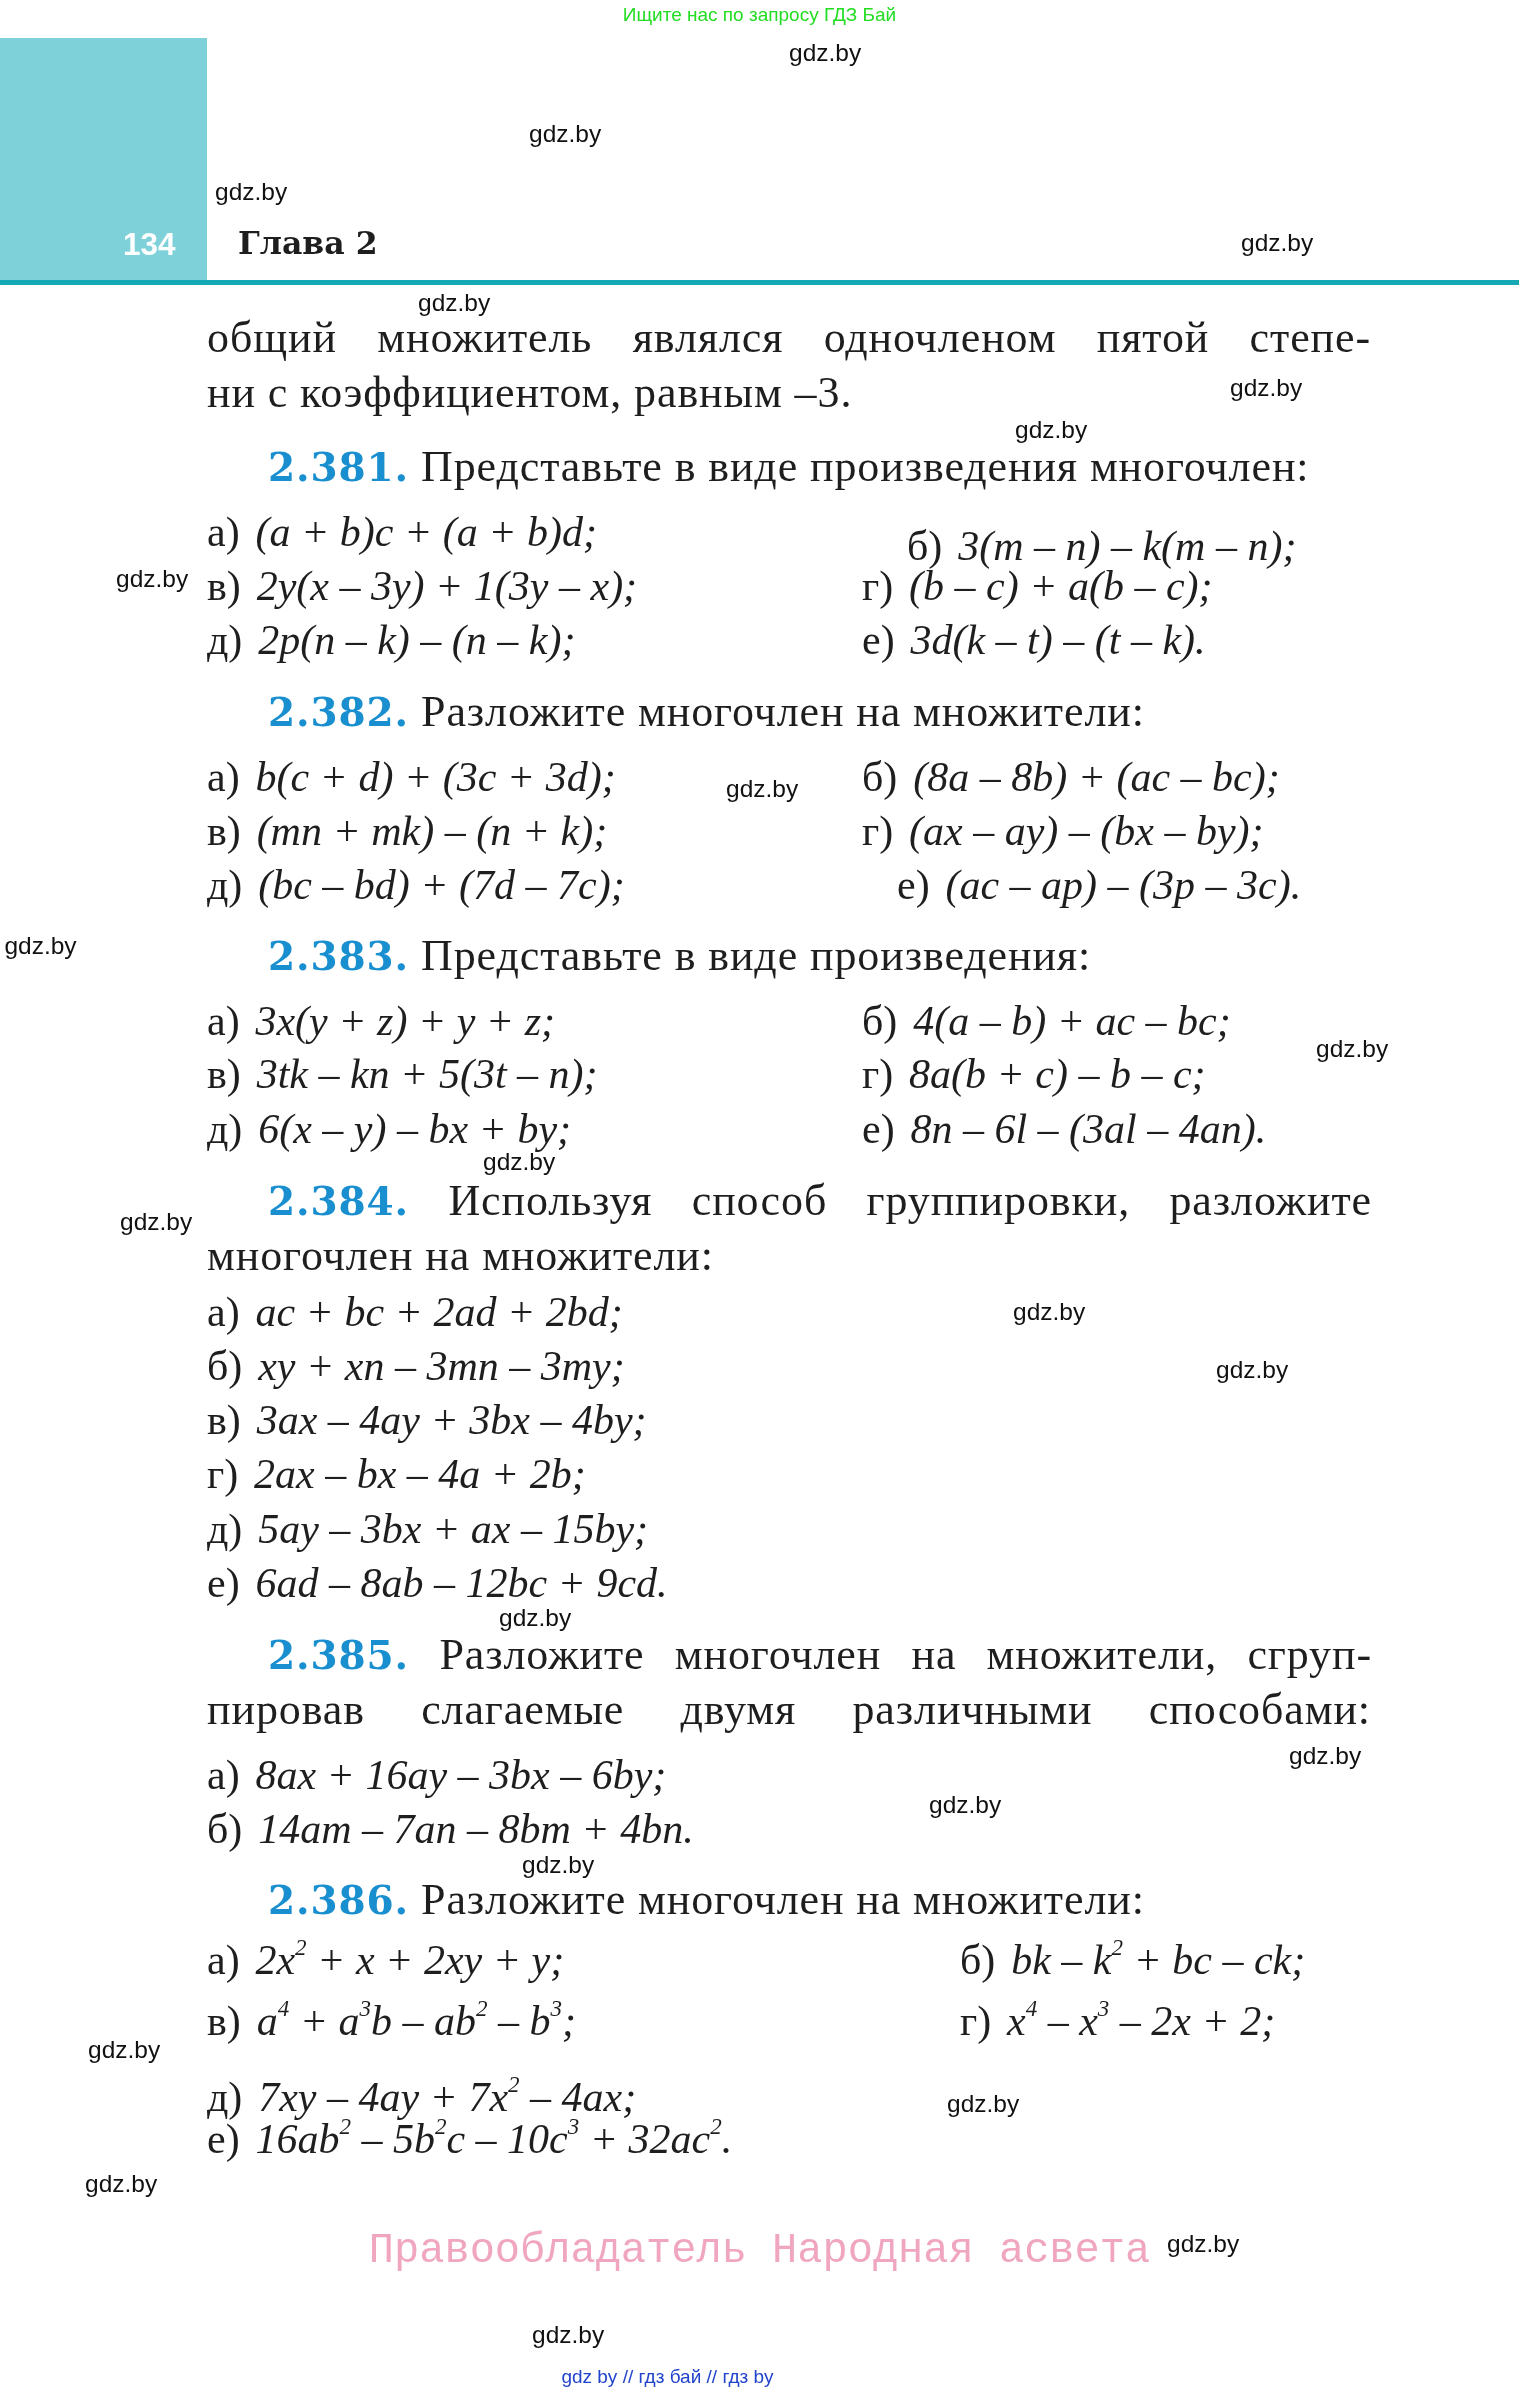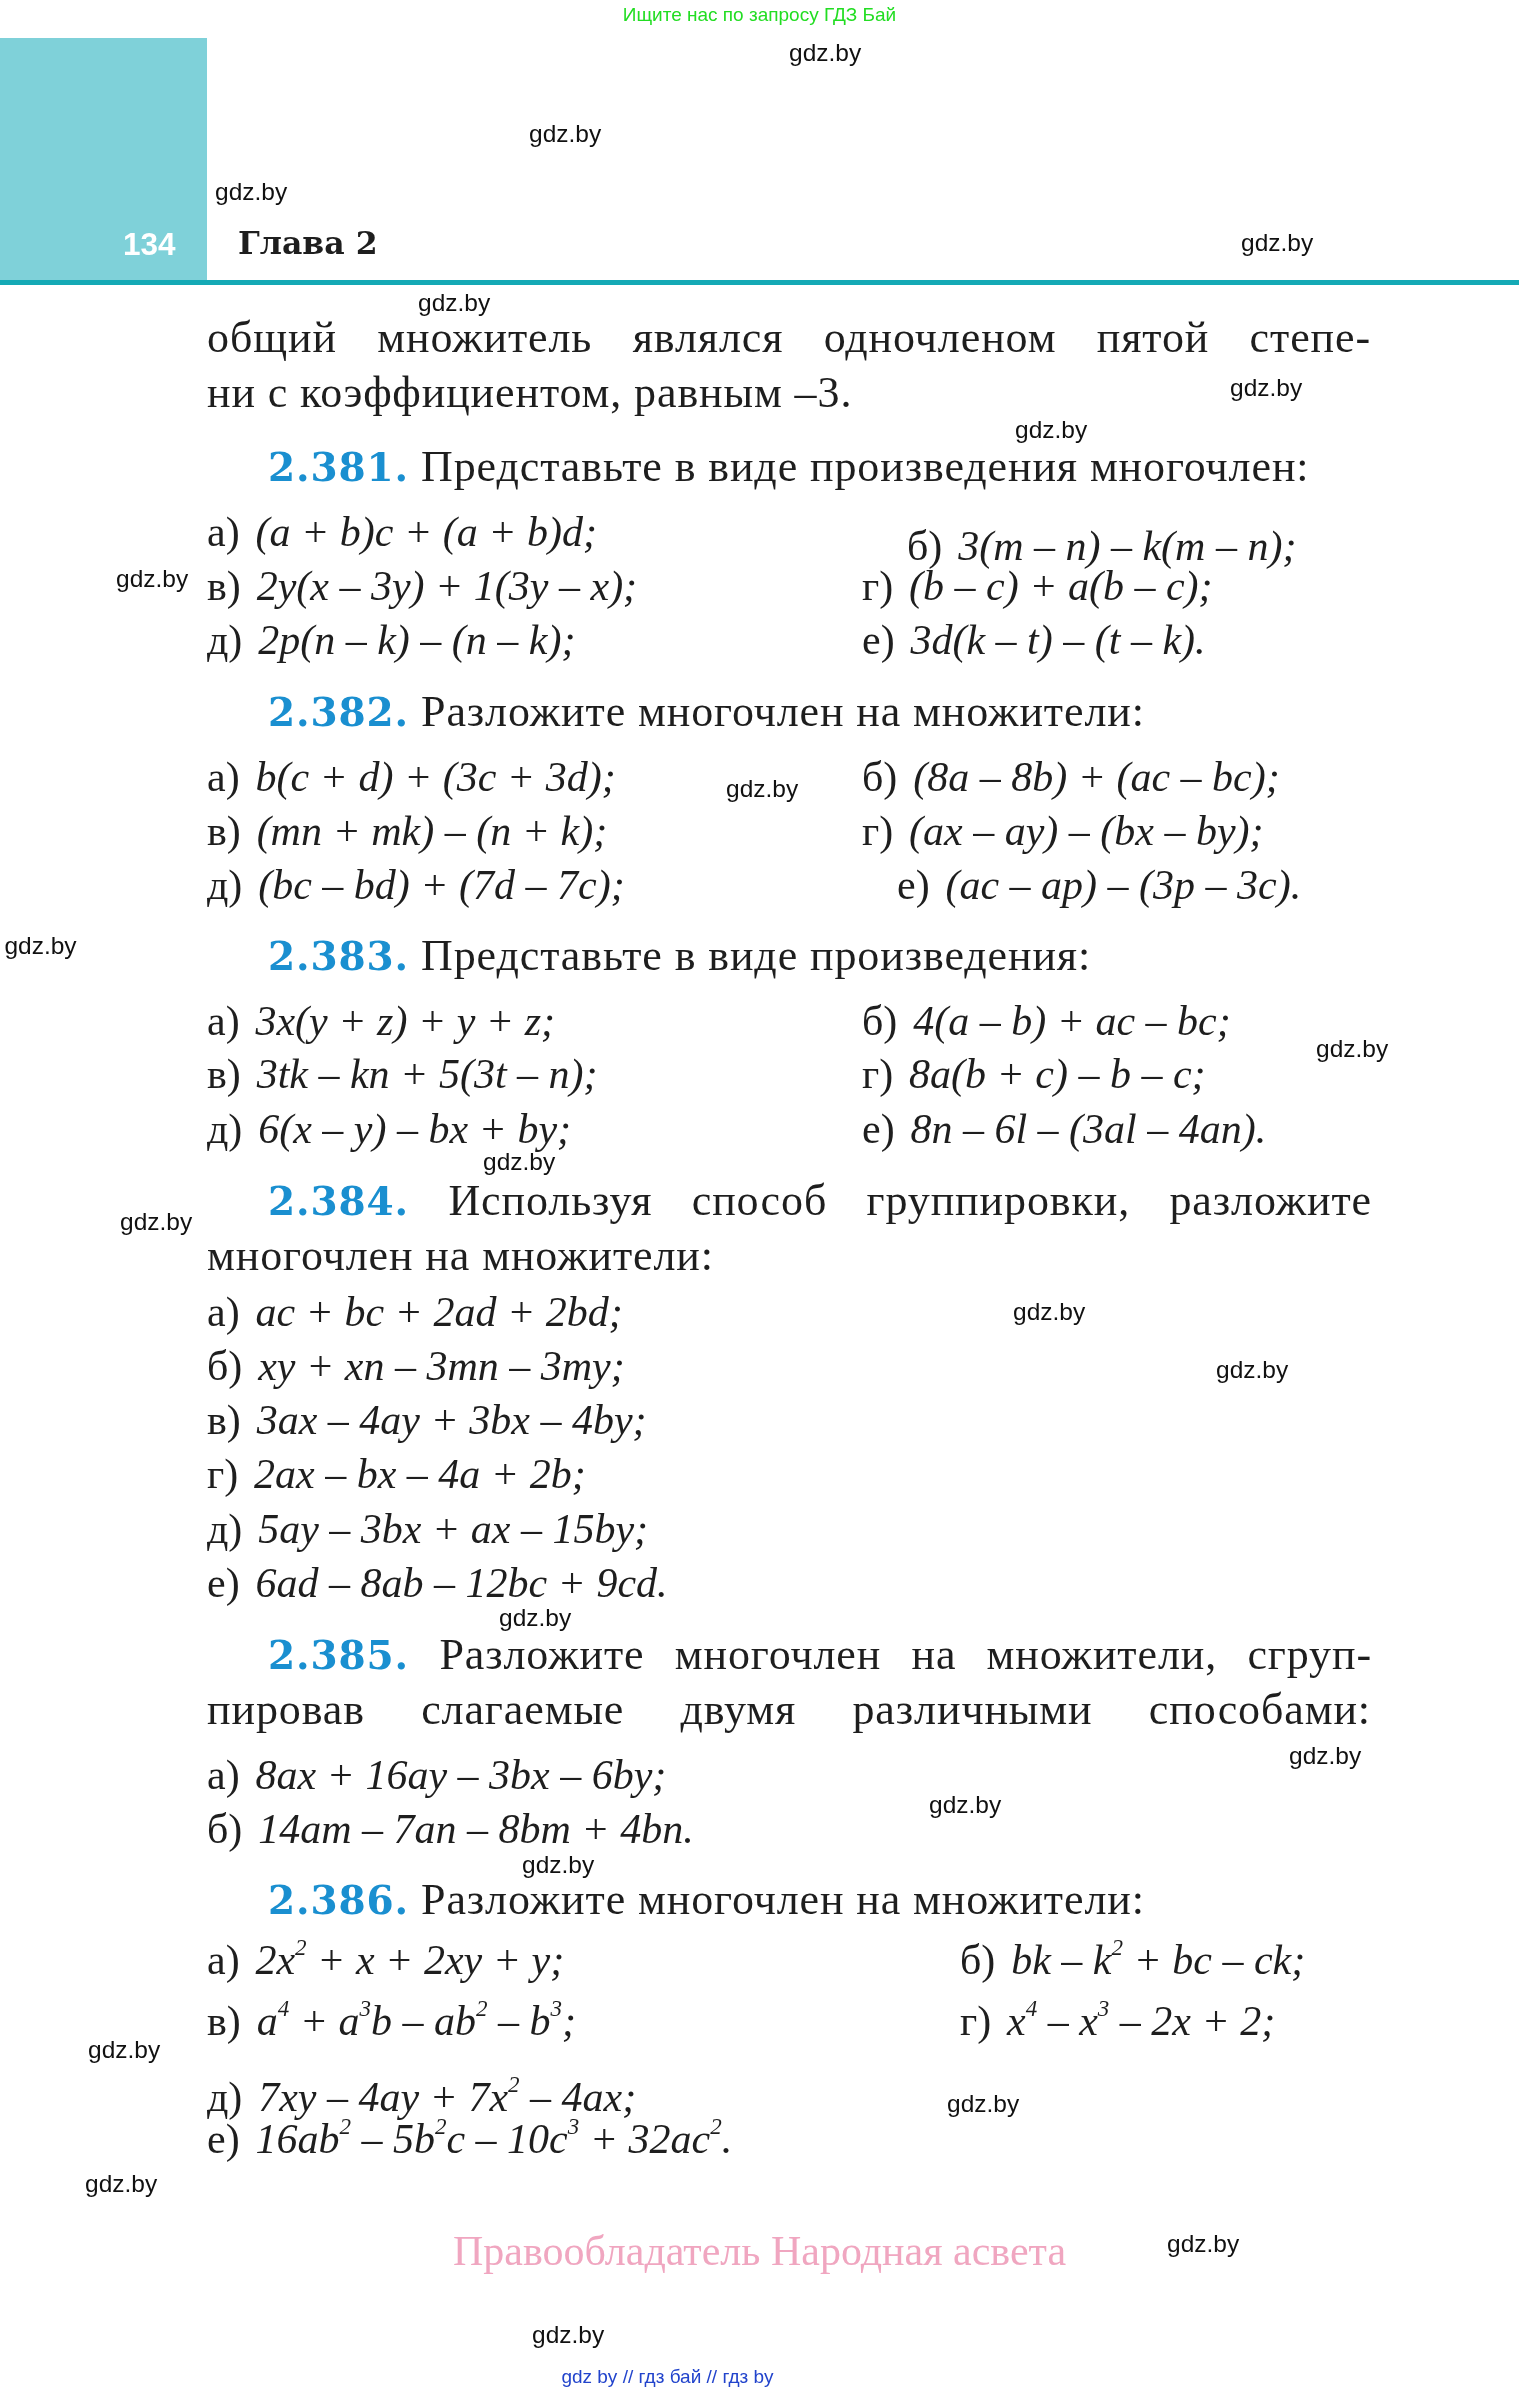--- a/index.html
+++ b/index.html
@@ -12,21 +12,21 @@
   .rule { left:0; top:280px; width:1519px; height:5.3px; background:#14a9b5; }
   .page-num { left:123px; top:226px; font-family:"Liberation Sans", sans-serif; font-weight:bold; font-size:31.5px; color:#ffffff; }
   .chapter { left:238px; top:224px; font-family:"DejaVu Serif", serif; font-weight:bold; font-size:31.5px; color:#1e1e1e; }
   .wm { font-family:"Liberation Sans", sans-serif; font-size:24.5px; color:#111; }
   .txt { font-family:"Liberation Serif", serif; font-size:44px; line-height:53px; color:#1e1e1e; letter-spacing:0.9px; }
   .num { font-family:"DejaVu Serif", serif; font-weight:bold; color:#1a8fd0; font-size:39px; }
   .item { font-family:"Liberation Serif", serif; font-size:42px; line-height:53px; color:#1e1e1e; }
   .item .lbl { font-style:normal; }
   .item .expr { font-style:italic; margin-left:15.8px;text-align:center; }
   .item sup { font-size:23px; vertical-align:19px; line-height:0; }
-  .footer-pink { left:0; width:1519px; top:2227px; text-align:center; font-family:Liberation Serif, serif; font-size:42px; color:#f0a6c0; }
+  .footer-pink { left:0; width:1519px; top:2227px; text-align:center; font-family:Liberation Mono, monospace; font-size:42px; color:#f0a6c0; }
   .footer-blue { left:0; width:1335px; top:2366px; text-align:center; font-family:"Liberation Sans", sans-serif; font-size:19px; color:#2244cc; }
   .justify { width:1164px; text-align:justify; text-align-last:justify; }
 </style>
 </head>
 <body>
 
 <div class="abs top-banner">Ищите нас по запросу ГДЗ Бай</div>
 
 <div class="abs band"></div>
 <div class="abs rule"></div>

